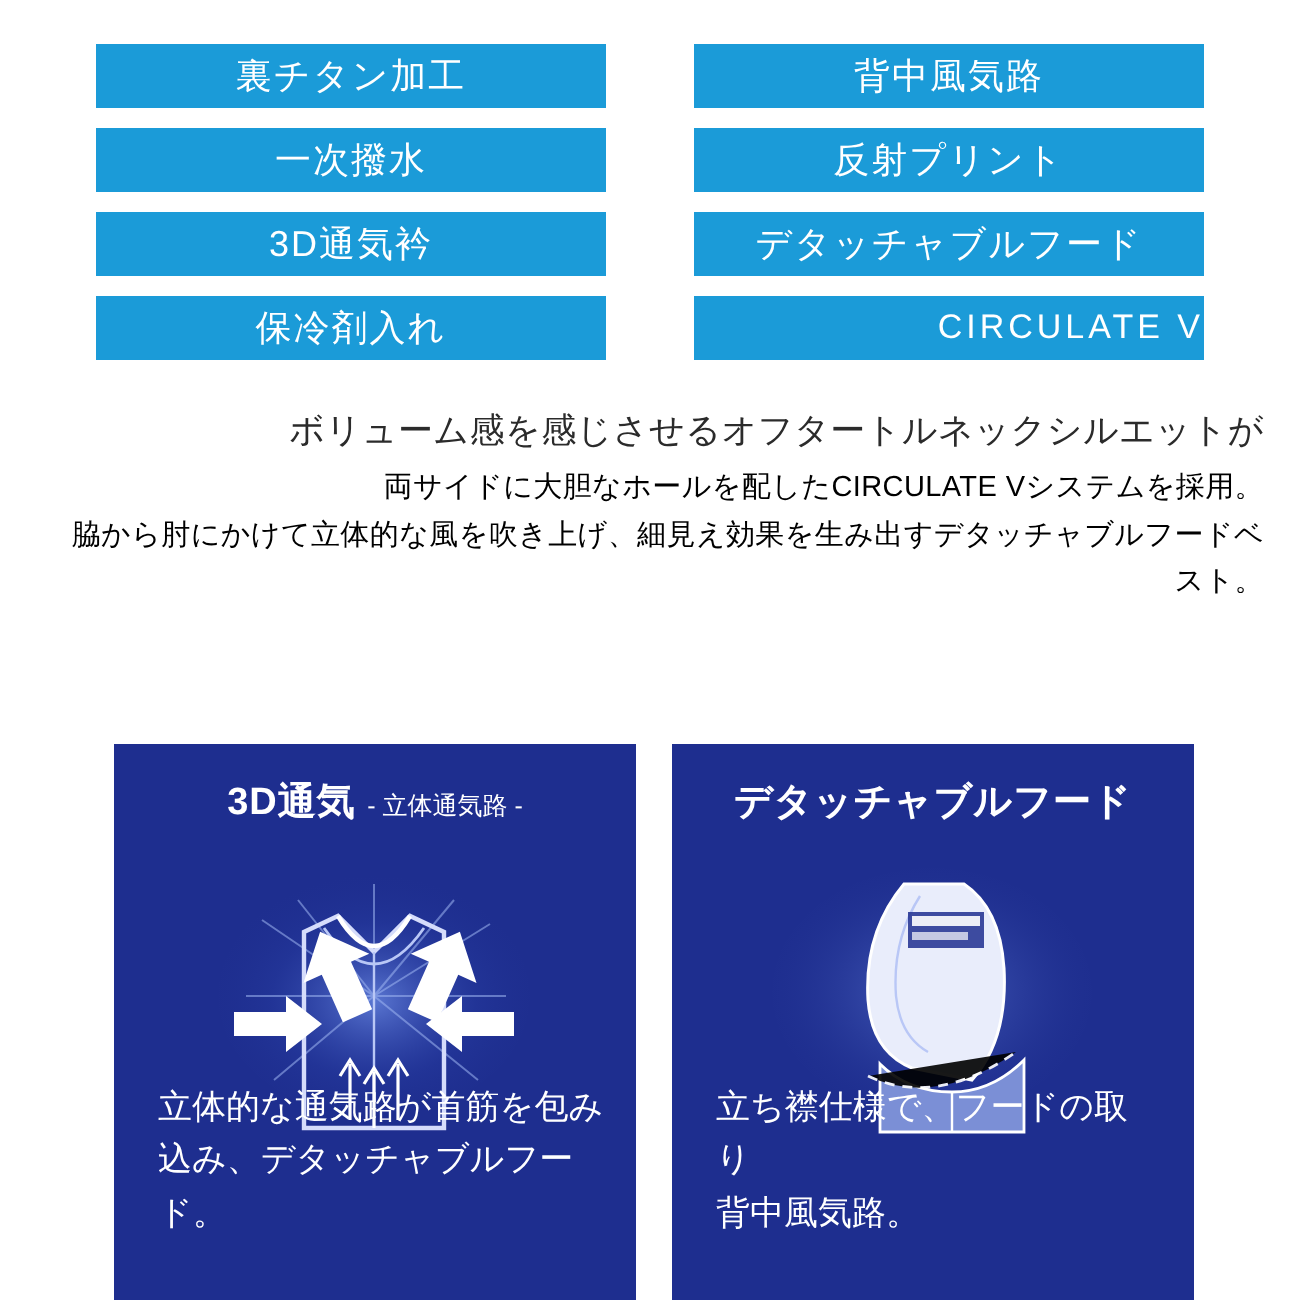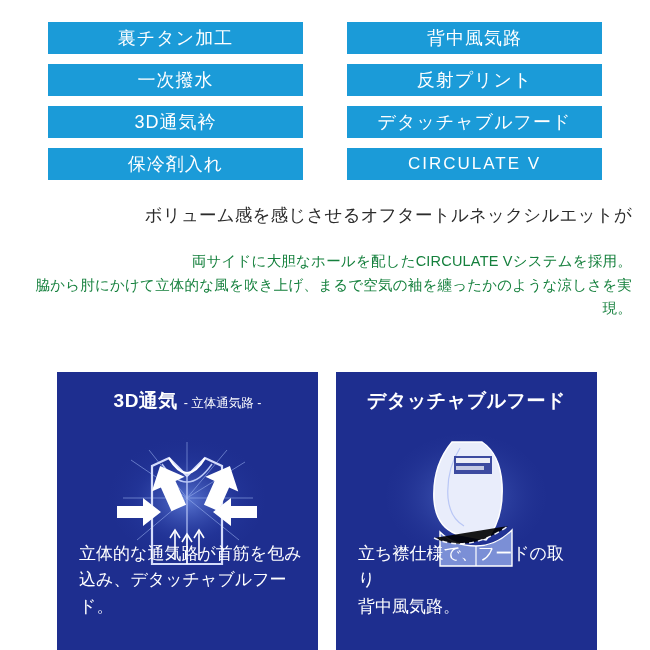--- a/index.html
+++ b/index.html
@@ -39,41 +39,42 @@
     line-height: 32px;
     text-align: center;
     font-size: 18px;
     letter-spacing: 1px;
     white-space: nowrap;
     overflow: hidden;
   }
   .tag.latin {
     letter-spacing: 2px;
     font-size: 17px;
+    text-align: right;
   }
 
   
   .copy {
     position: absolute;
     left: 32px;
     top: 202px;
     width: 600px;
     text-align: right;
   }
   .copy .lead {
     font-size: 17.5px;
     line-height: 1.55;
     color: #2b2b2b;
     letter-spacing: 0.2px;
   }
   .copy .sub {
-    margin-top: 21px;
+    margin-top: 4px;
     font-size: 14.5px;
     line-height: 1.62;
-    color: #15803d;
+    color: #000000;
     letter-spacing: 0.2px;
   }
 
   
   .panels {
     position: absolute;
     left: 57px;
     top: 344px;
     width: 540px;
     display: flex;
@@ -136,21 +137,21 @@
     <div class="tag">保冷剤入れ</div>
     <div class="tag latin">CIRCULATE V</div>
   </div>
 
   <div class="copy">
     <div class="lead">
       <div>ボリューム感を感じさせるオフタートルネックシルエットが</div>
     </div>
     <div class="sub">
       <div>両サイドに大胆なホールを配したCIRCULATE Vシステムを採用。</div>
-      <div>脇から肘にかけて立体的な風を吹き上げ、まるで空気の袖を纏ったかのような涼しさを実現。</div>
+      <div>脇から肘にかけて立体的な風を吹き上げ、細見え効果を生み出すデタッチャブルフードベスト。</div>
     </div>
   </div>
 
   <div class="panels">
 
     <div class="panel">
       <div class="panel-title">
         <span>3D通気</span>
         <span class="sub">- 立体通気路 -</span>
       </div>

